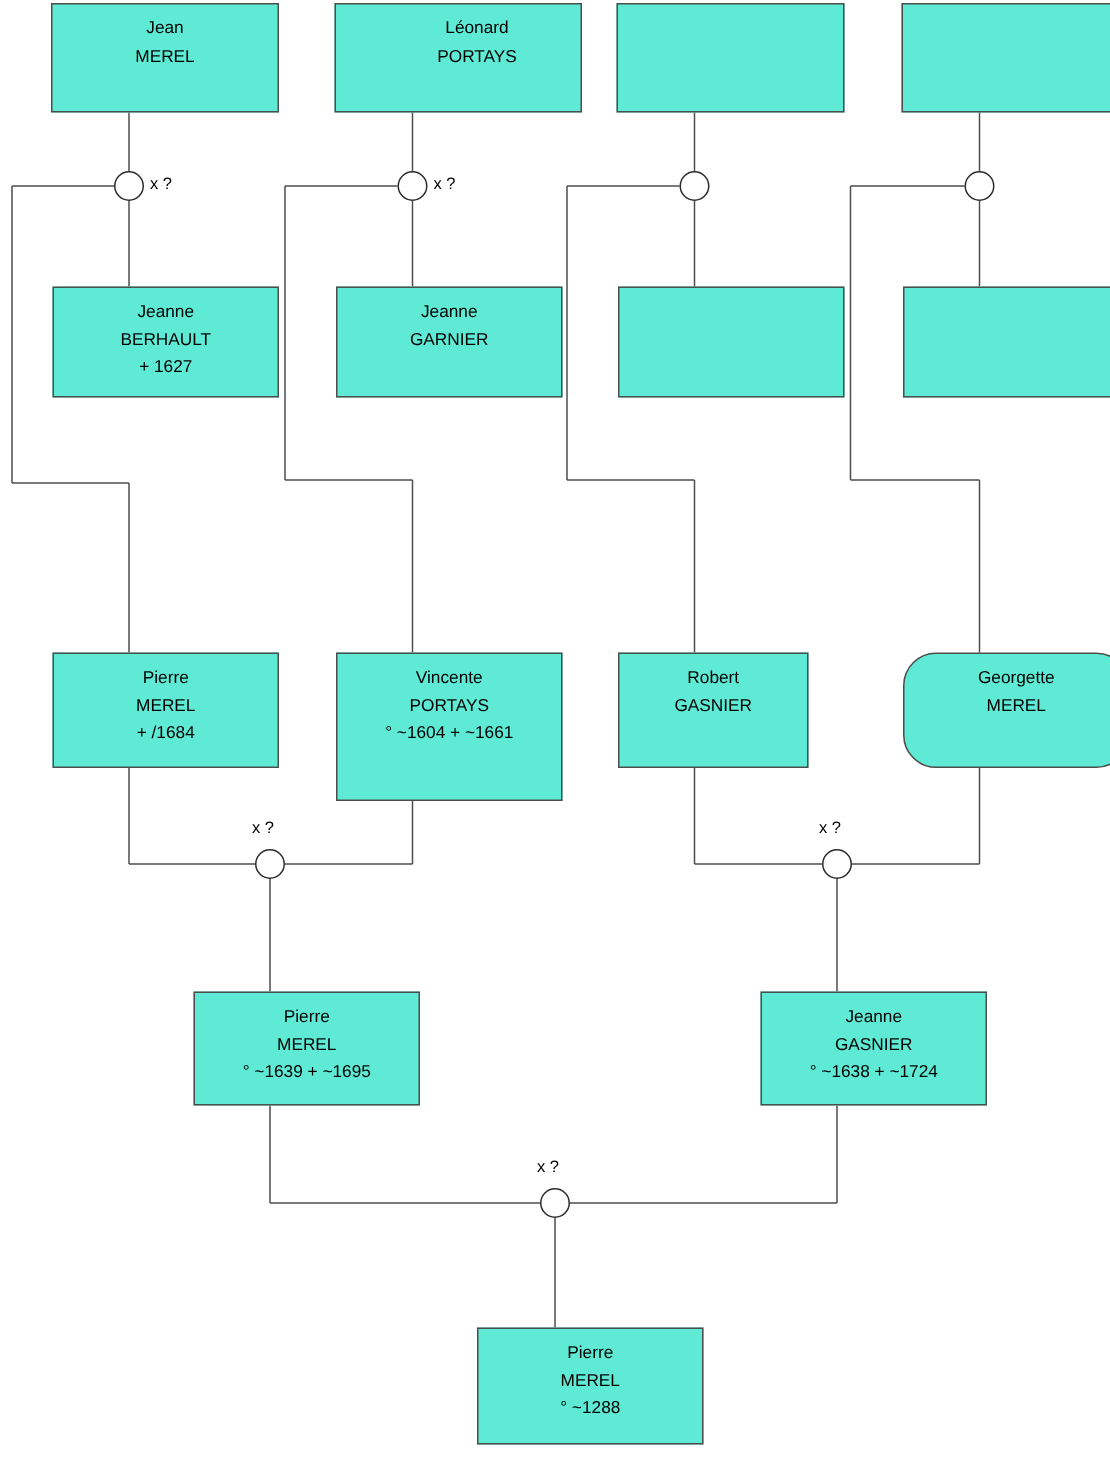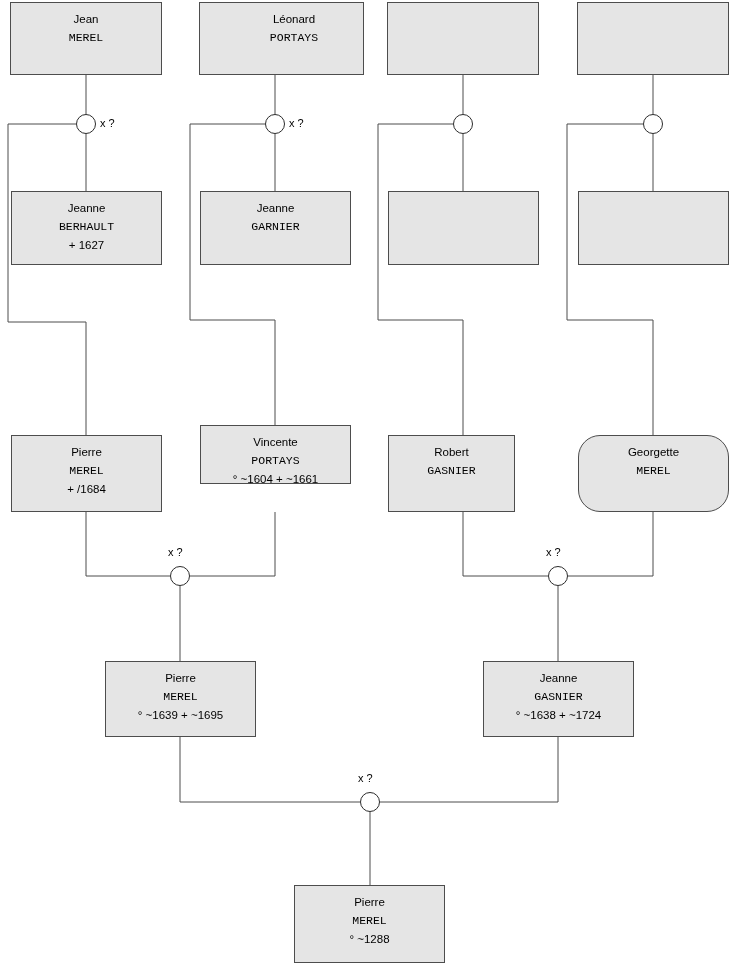--- a/index.html
+++ b/index.html
@@ -24,30 +24,31 @@
     left: 0;
     top: 0;
     width: 740px;
     height: 975px;
     pointer-events: none;
   }
   .person-box {
     position: absolute;
     box-sizing: border-box;
     border: 1px solid #4d4d4d;
-    background: #e5e5e5;
+    background: #5eead4;
     text-align: center;
     padding-top: 7px;
     line-height: 1.62;
     font-size: 11.5px;
     color: #000000;
     z-index: 2;
+    margin-left: 24px;
   }
   .person-box .given  { display: block; }
-  .person-box .surname { display: block; font-family: Liberation Mono, monospace; }
+  .person-box .surname { display: block; }
   .person-box .dates  { display: block; }
   .person-box .given:empty,
   .person-box .surname:empty,
   .person-box .dates:empty { display: none; }
 
   .union-node {
     position: absolute;
     width: 20px;
     height: 20px;
     box-sizing: border-box;
@@ -131,21 +132,21 @@
         <span class="given">Jeanne</span>
         <span class="surname">GARNIER</span>
       </div>
       <div class="person-box" style="left: 388px; top: 191px; width: 151px; height: 74px; border-color: rgb(77, 77, 77);"></div>
       <div class="person-box" style="left: 578px; top: 191px; width: 151px; height: 74px; border-color: rgb(77, 77, 77);"></div>
       <div class="person-box" style="left: 11px; top: 435px; width: 151px; height: 77px; border-color: rgb(77, 77, 77);">
         <span class="given">Pierre</span>
         <span class="surname">MEREL</span>
         <span class="dates">+ /1684</span>
       </div>
-      <div class="person-box" style="left: 200px; top: 425px; width: 151px; height: 59px; border-color: rgb(77, 77, 77);">
+      <div class="person-box" style="left: 200px; top: 435px; width: 151px; height: 99px; border-color: rgb(77, 77, 77);">
         <span class="given">Vincente</span>
         <span class="surname">PORTAYS</span>
         <span class="dates">° ~1604 + ~1661</span>
       </div>
       <div class="person-box" style="left: 388px; top: 435px; width: 127px; height: 77px; border-color: rgb(77, 77, 77);">
         <span class="given">Robert</span>
         <span class="surname">GASNIER</span>
       </div>
       <div class="person-box" style="left: 578px; top: 435px; width: 151px; height: 77px; border-color: rgb(77, 77, 77); border-radius: 22px;">
         <span class="given">Georgette</span>

